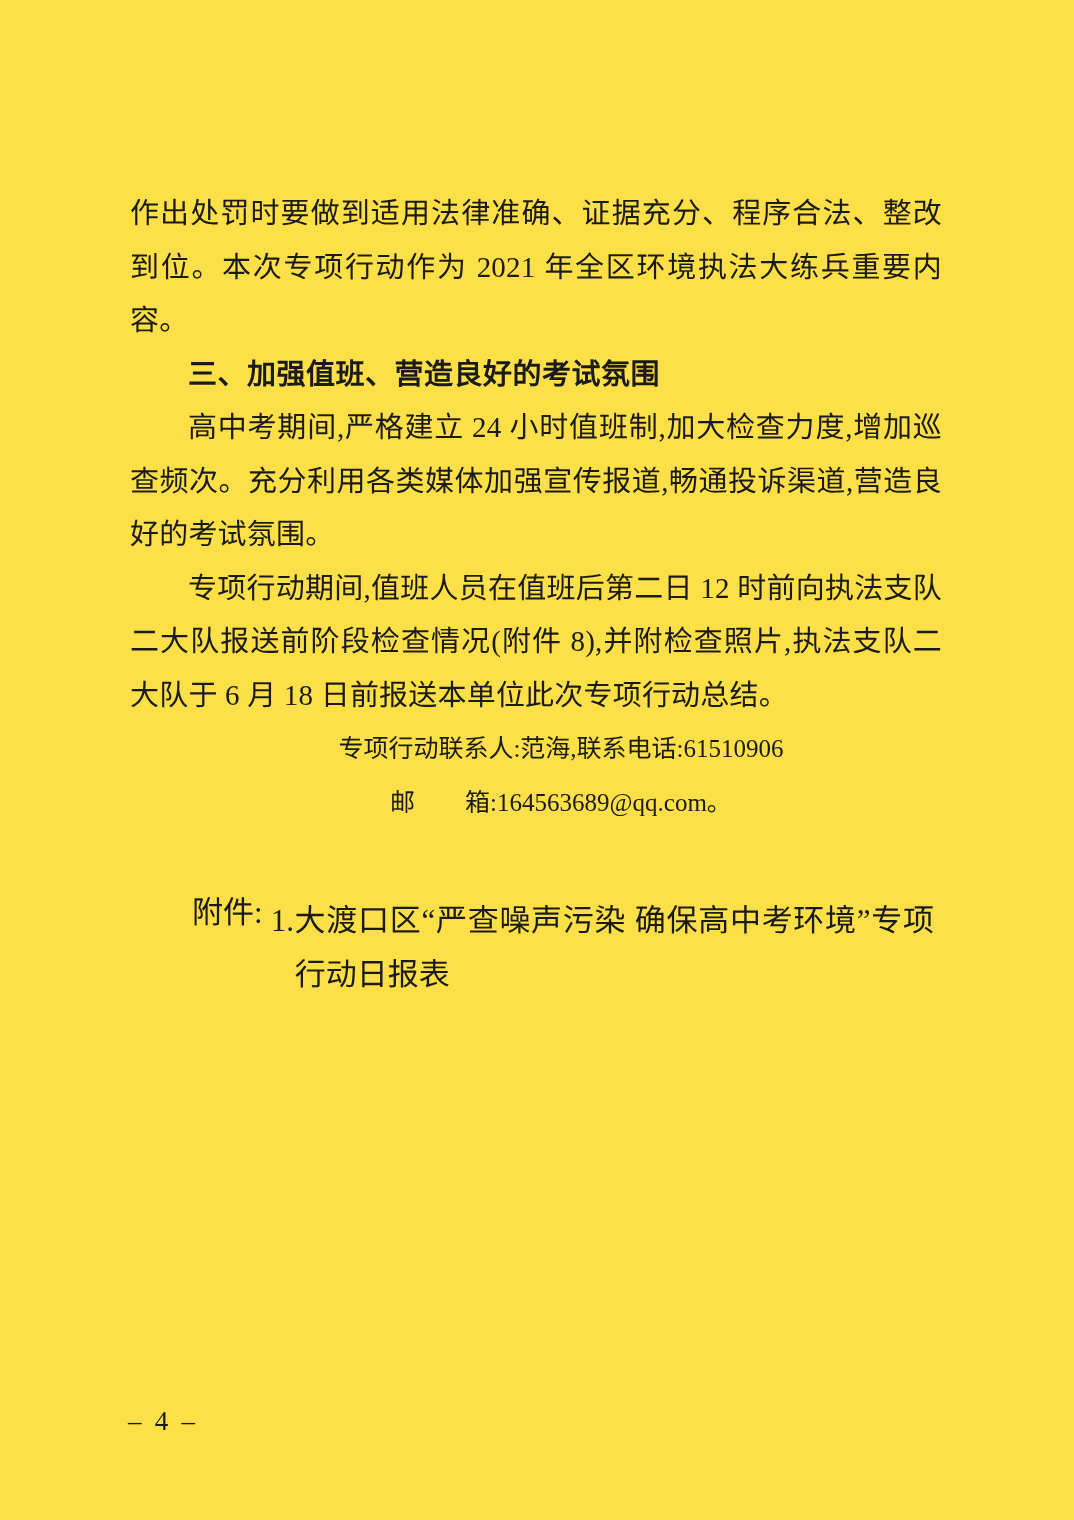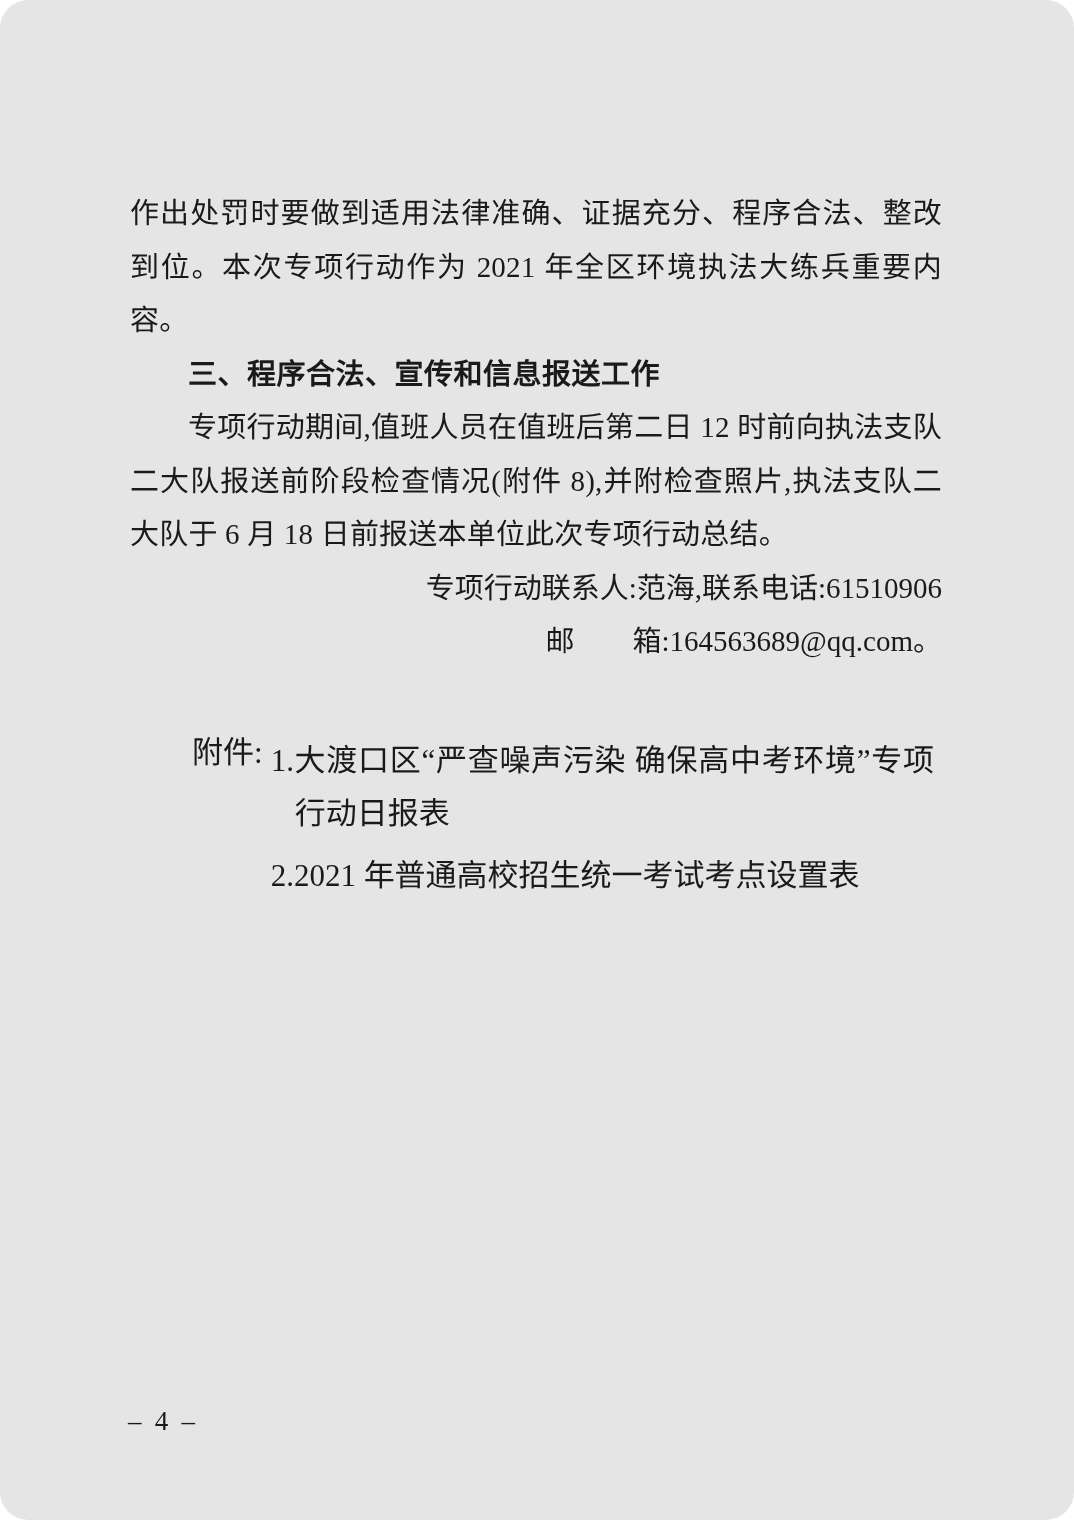--- a/index.html
+++ b/index.html
@@ -4,25 +4,24 @@
 <style>
   html, body {
     margin: 0;
     padding: 0;
     background: #ffffff;
   }
   .page {
     position: relative;
     width: 1074px;
     height: 1520px;
-    background: #e5e5e5;
+    background: #fde047;
     overflow: hidden;
     color: #1a1a1a;
     font-family: "Liberation Serif", "DejaVu Serif", serif;
-    border-radius: 28px;
   }
   .content {
     position: absolute;
     left: 130px;
     top: 187px;
     width: 812px;
   }
   .para {
     margin: 0;
     font-size: 29px;
@@ -37,24 +36,24 @@
     margin: 0;
     font-size: 29px;
     line-height: 53.5px;
     text-indent: 2em;
     font-family: "Liberation Sans", "DejaVu Sans", sans-serif;
     font-weight: 700;
     letter-spacing: 0.5px;
   }
   .contact-line {
     margin: 0;
-    font-size: 29px;
+    font-size: 25px;
     line-height: 53.5px;
     text-indent: 2em;
-    text-align: right;
+    text-align: center;
   }
   .attachments {
     display: flex;
     margin-top: 57px;
     margin-left: 2em;
     font-size: 31px;
     line-height: 53.5px;
   }
   .attach-label {
     flex: none;
@@ -81,34 +80,34 @@
   }
 </style>
 </head>
 <body>
 
 <div class="page">
   <div class="content">
 
     <p class="para">作出处罚时要做到适用法律准确、证据充分、程序合法、整改到位。本次专项行动作为 2021 年全区环境执法大练兵重要内容。</p>
 
-    <h2 class="heading">三、程序合法、宣传和信息报送工作</h2>
+    <h2 class="heading">三、加强值班、营造良好的考试氛围</h2>
 
+    <p class="para indent-2">高中考期间,严格建立 24 小时值班制,加大检查力度,增加巡查频次。充分利用各类媒体加强宣传报道,畅通投诉渠道,营造良好的考试氛围。</p>
 
     <p class="para indent-2">专项行动期间,值班人员在值班后第二日 12 时前向执法支队二大队报送前阶段检查情况(附件 8),并附检查照片,执法支队二大队于 6 月 18 日前报送本单位此次专项行动总结。</p>
 
     <p class="contact-line">专项行动联系人:范海,联系电话:61510906</p>
 
     <p class="contact-line">邮　　箱:164563689@qq.com。</p>
 
 
     <div class="attachments">
       <span class="attach-label">附件:</span>
       <div class="attach-items">
         <p class="attach-item"><span>1.</span><span>大渡口区“严查噪声污染 确保高中考环境”专项行动日报表</span></p>
-        <p class="attach-item"><span>2.</span><span>2021 年普通高校招生统一考试考点设置表</span></p>
       </div>
     </div>
 
   </div>
 
   <div class="page-number">– 4 –</div>
 </div>
 
 </body></html>

